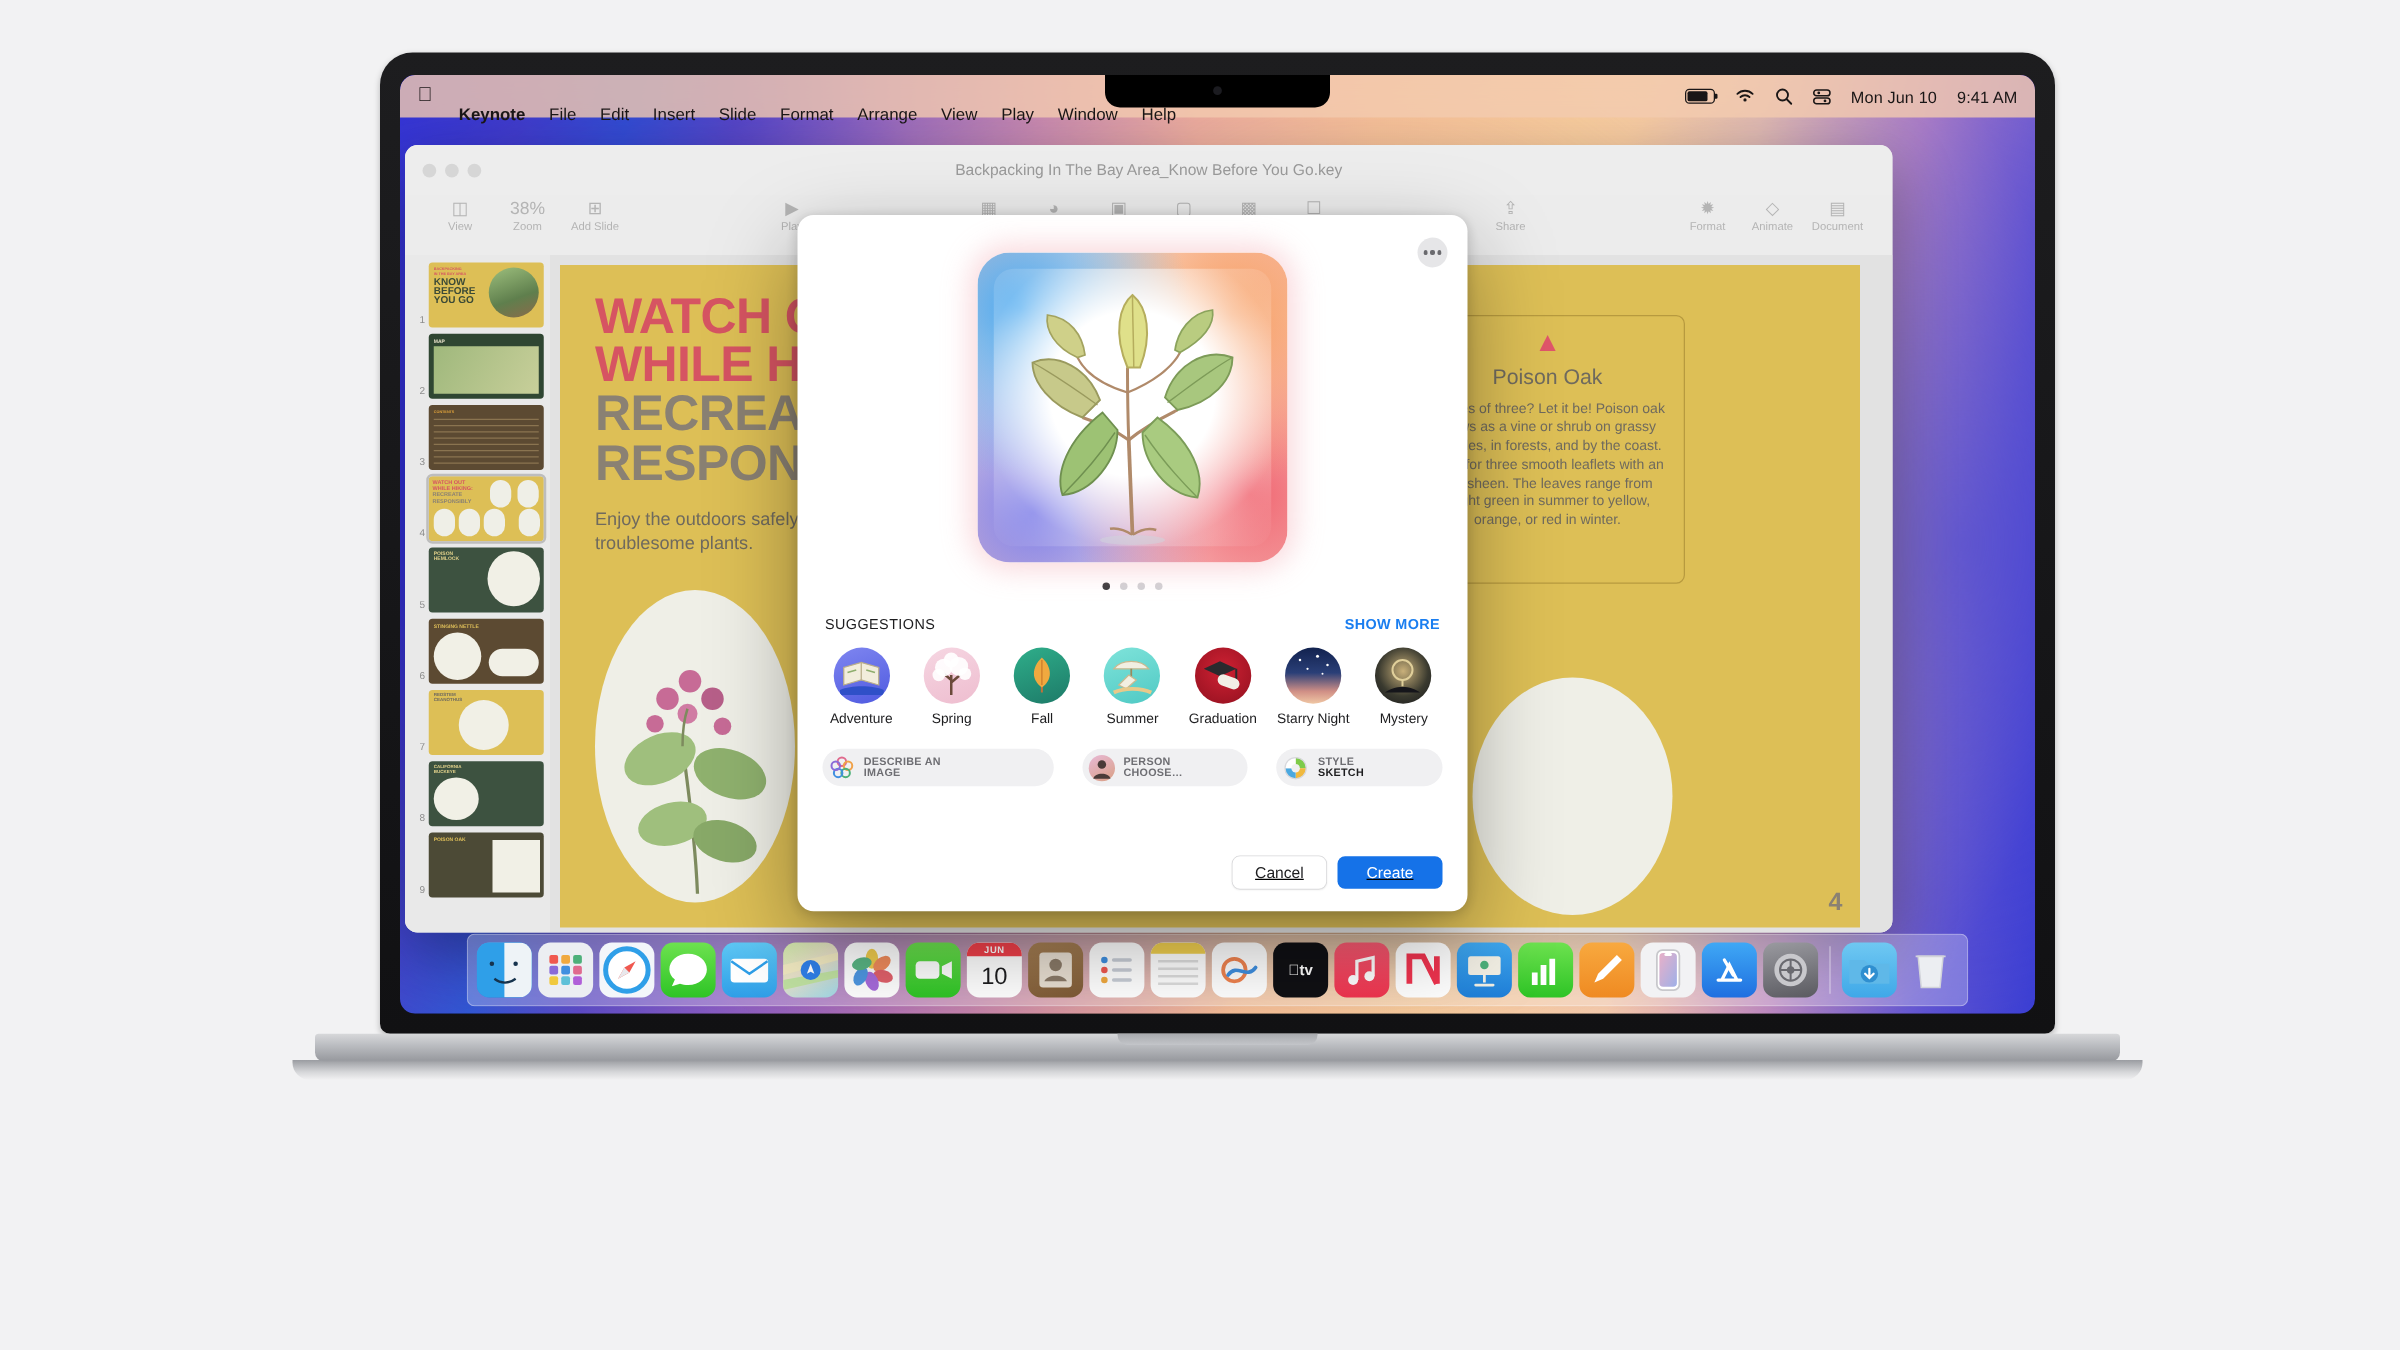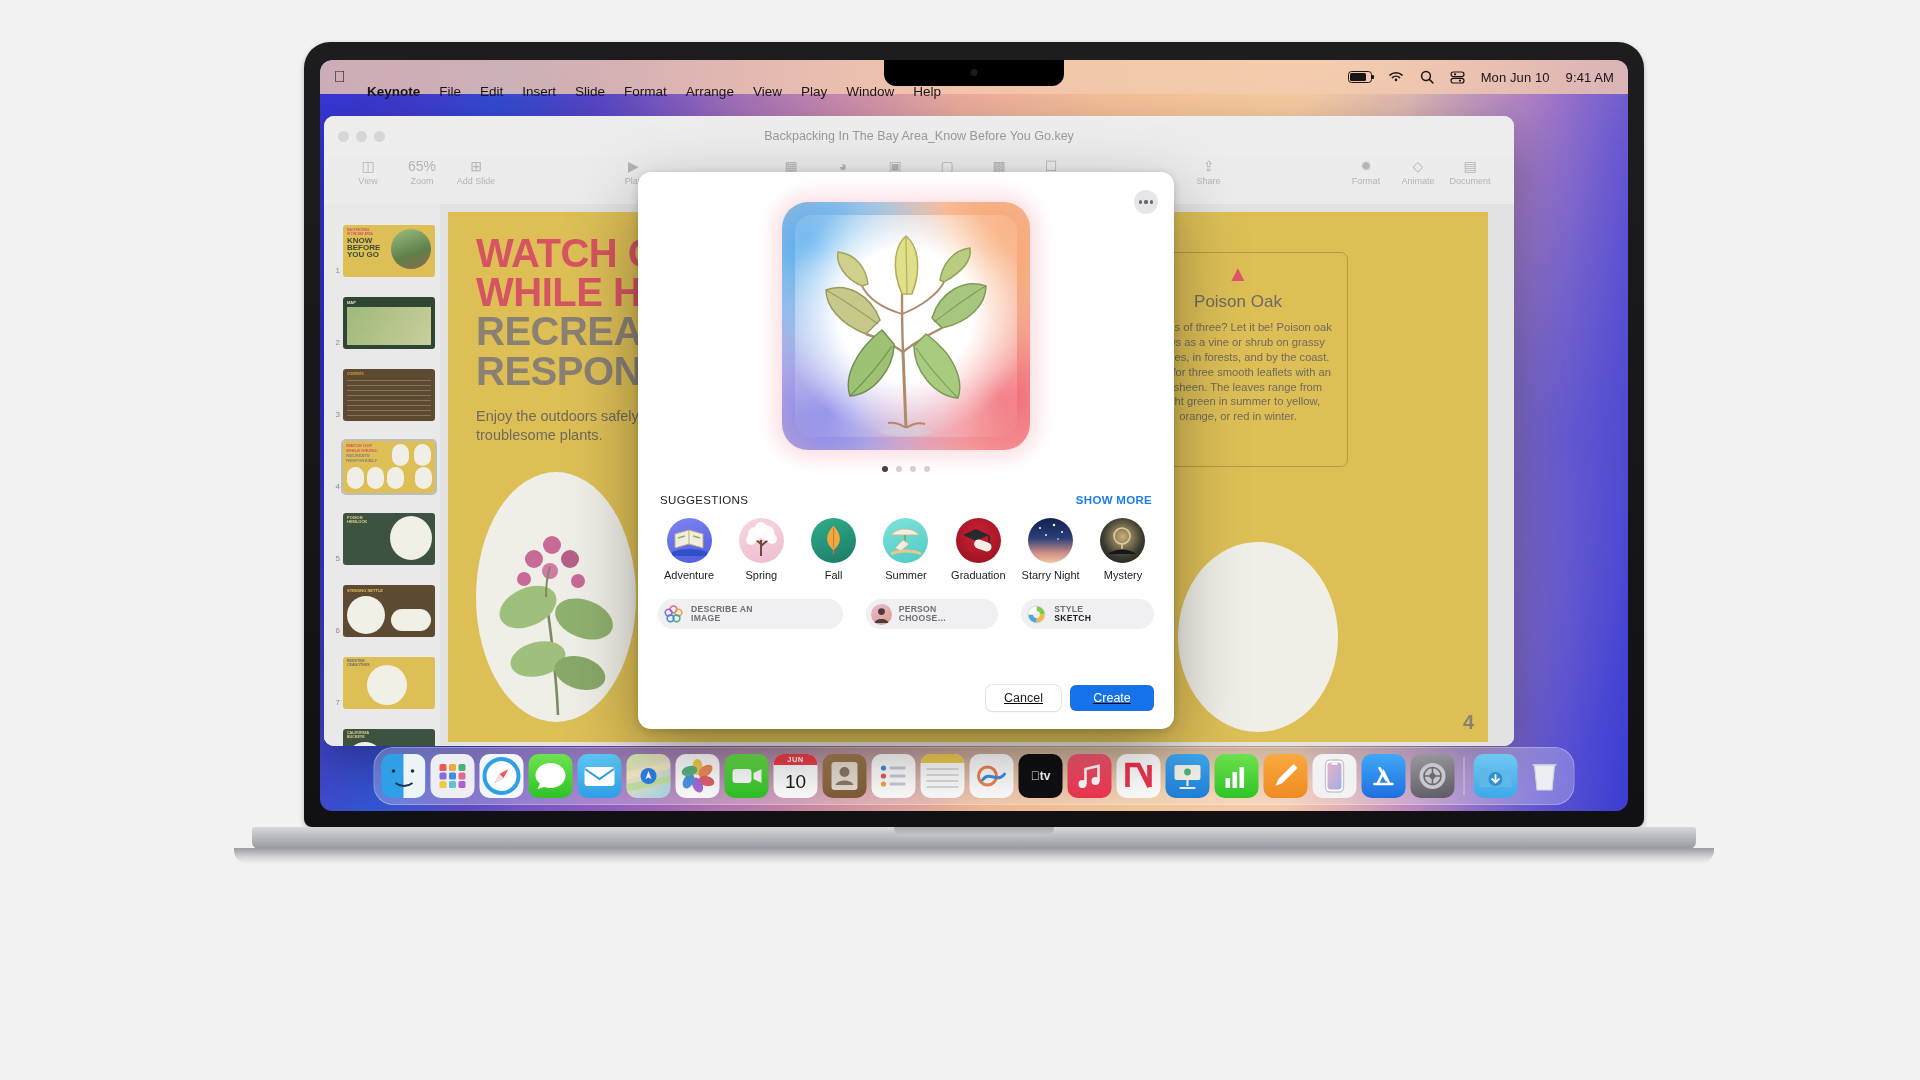--- a/index.html
+++ b/index.html
@@ -91,21 +91,21 @@
   .tb{ display:flex; flex-direction:column; align-items:center; width:52px; color:#b4b4b4; }
   .tb .ic{ font-size:14px; line-height:16px; height:17px; }
   .tb .lb{ font-size:9px; margin-top:1px; }
   .tb.zoom{ width:56px; }
   .tb-gap{ flex:1; }
 
   .kbody{ position:absolute; top:88px; left:0; right:0; bottom:0; display:flex; background:#e4e4e4; }
   .navigator{ width:116px; background:#e9e9e9; padding:6px 4px 0 4px; overflow:hidden; }
   .thumb-row{ display:flex; align-items:center; margin-bottom:5px; }
   .thumb-num{ width:12px; font-size:8px; color:#8d8d8d; text-align:right; margin-right:3px; align-self:flex-end; padding-bottom:2px;}
-  .thumb{ width:92px; height:52px; border-radius:3px; overflow:hidden; position:relative; font-size:4px;margin-top:15px; }
+  .thumb{ width:92px; height:52px; border-radius:3px; overflow:hidden; position:relative; font-size:4px; }
   .thumb.sel{ outline:2px solid #bdbdbd; }
   .canvas-area{ flex:1; background:#e2e2e2; position:relative; overflow:hidden; padding:8px; }
 
   
   .slide{
     position:absolute; left:8px; top:8px; width:1040px; height:530px;
     background:#ddbf56; overflow:hidden;
   }
   .slide-head{ position:absolute; left:28px; top:22px; width:300px; }
   .sh1{ font-size:40px; font-weight:900; color:#d65462; line-height:.98; letter-spacing:-.5px; }
@@ -181,21 +181,21 @@
 
   .dlg-footer{ margin-top:auto; display:flex; justify-content:flex-end; gap:9px; padding:0 20px 18px;text-decoration:underline; }
   .btn{ height:26px; border-radius:6px; font-size:12.5px; display:flex; align-items:center;
         justify-content:center; padding:0 18px; }
   .btn.cancel{ background:#fff; color:#1d1d1f; box-shadow:0 0 0 .6px #d6d6d8, 0 1px 1.5px rgba(0,0,0,.1); }
   .btn.create{ background:#1572e8; color:#fff; min-width:84px; }
 
   
   .dock{
     position:absolute; left:50%; bottom:6px; transform:translateX(-50%);
-    height:58px; padding:0 8px; border-radius:20px;
+    height:58px; padding:0 8px; border-radius:6px;
     background:rgba(255,255,255,.26);
     box-shadow:inset 0 0 0 .8px rgba(255,255,255,.35);
     display:flex; align-items:center; gap:5px; z-index:35;
   }
   .dock-app{ width:44px; height:44px; border-radius:10px; position:relative; overflow:hidden;
              display:flex; align-items:center; justify-content:center; font-size:22px; }
   .dock-sep{ width:1px; height:38px; background:rgba(255,255,255,.45); margin:0 4px; }
 
   
   .base{
@@ -272,21 +272,21 @@
           <span class="tl"></span>
           <span class="title-text">Backpacking In The Bay Area_Know Before You Go.key</span>
         </div>
 
         <div class="ktoolbar">
           <div class="tb">
             <span class="ic">◫</span>
             <span class="lb">View</span>
           </div>
           <div class="tb zoom">
-            <span class="ic">65%</span>
+            <span class="ic">38%</span>
             <span class="lb">Zoom</span>
           </div>
           <div class="tb">
             <span class="ic">⊞</span>
             <span class="lb">Add Slide</span>
           </div>
           <div class="tb-gap"></div>
           <div class="tb">
             <span class="ic">▶</span>
             <span class="lb">Play</span>

